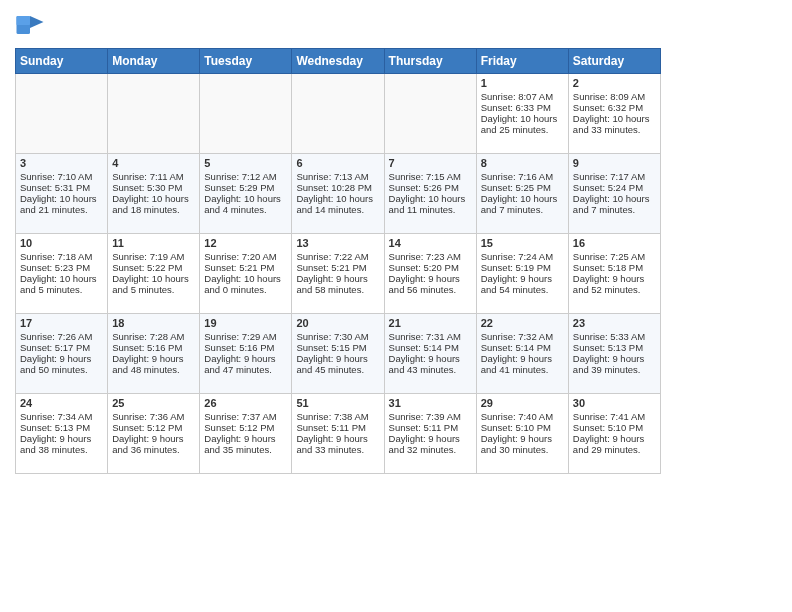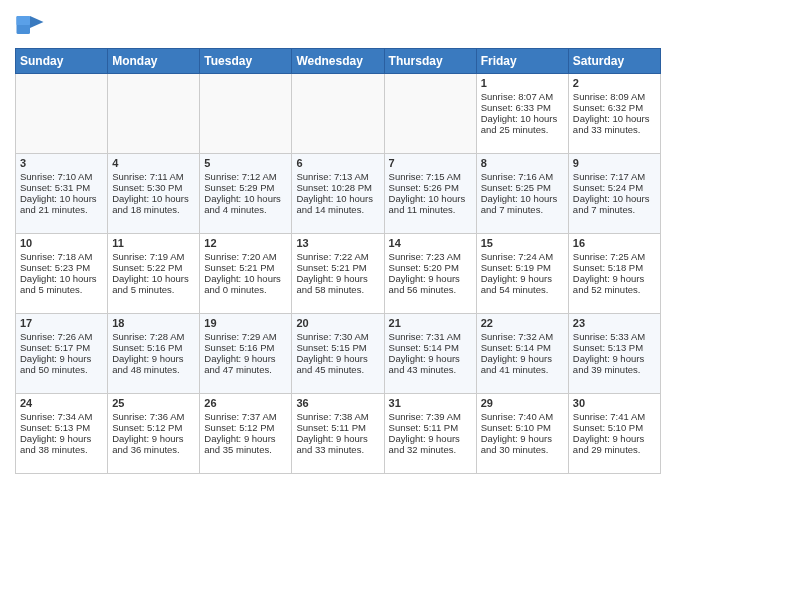--- a/index.html
+++ b/index.html
@@ -311,21 +311,21 @@
             <div>and 36 minutes.</div>
           </td>
           <td>
             <span class="day-num">26</span>
             <div>Sunrise: 7:37 AM</div>
             <div>Sunset: 5:12 PM</div>
             <div>Daylight: 9 hours</div>
             <div>and 35 minutes.</div>
           </td>
           <td>
-            <span class="day-num">36</span>
+            <span class="day-num">51</span>
             <div>Sunrise: 7:38 AM</div>
             <div>Sunset: 5:11 PM</div>
             <div>Daylight: 9 hours</div>
             <div>and 33 minutes.</div>
           </td>
           <td>
             <span class="day-num">31</span>
             <div>Sunrise: 7:39 AM</div>
             <div>Sunset: 5:11 PM</div>
             <div>Daylight: 9 hours</div>

